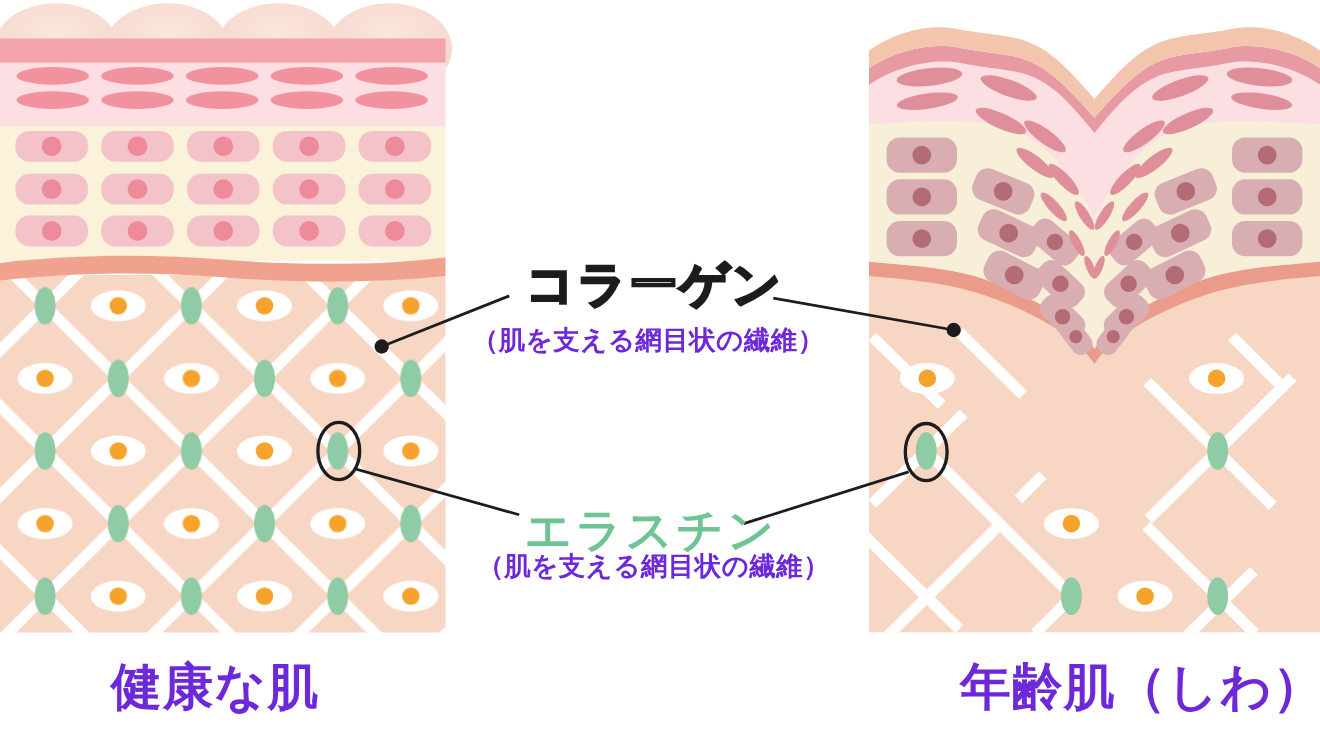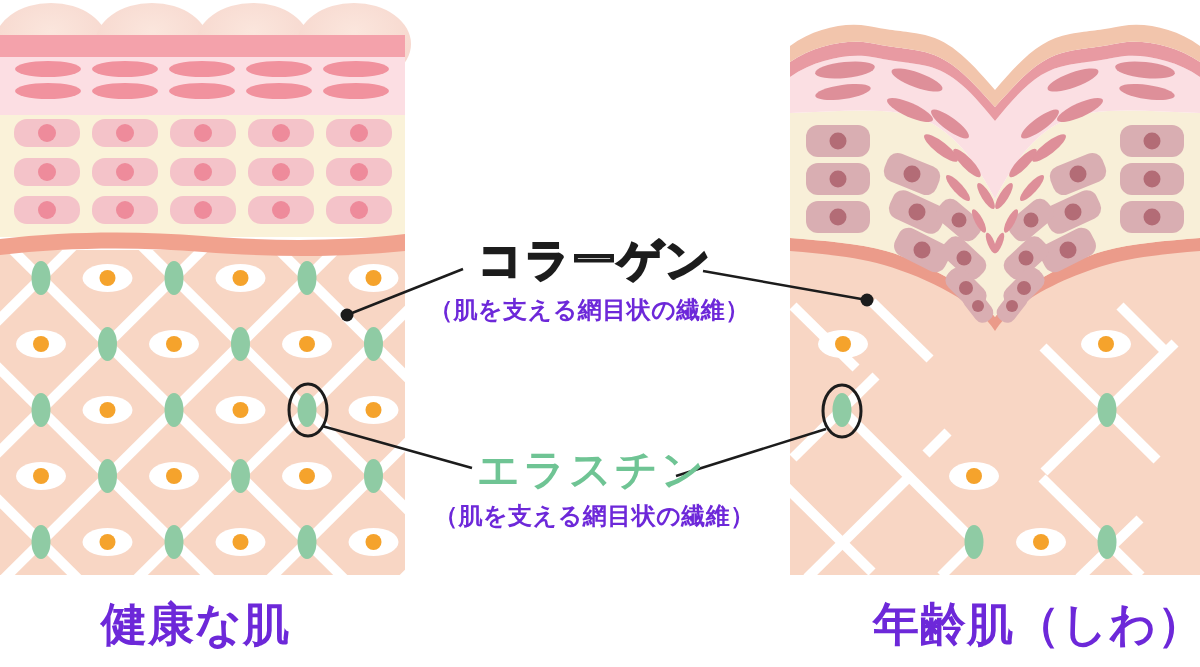--- a/index.html
+++ b/index.html
@@ -3,21 +3,21 @@
 <meta charset="utf-8">
 <style>
   html,body{margin:0;padding:0;background:#fff;}
   .canvas{position:relative;width:1200px;height:667px;background:#fff;overflow:hidden;
           font-family:Liberation Mono, monospace;}
   .canvas svg{position:absolute;left:0;top:0;}
   .lbl{position:absolute;white-space:nowrap;line-height:1;color:#6d28d9;}
   .collagen-title{left:478px;top:241px;font-size:44px;font-weight:800;letter-spacing:2px;
                   color:#fff;-webkit-text-stroke:2.5px #1c1c1c;}
   .collagen-sub{left:429px;top:300px;font-size:24px;font-weight:600;letter-spacing:0.5px;}
-  .elastin-title{left:477px;top:452px;font-size:42px;font-weight:800;letter-spacing:3px;color:#6FC494;}
+  .elastin-title{left:477px;top:464px;font-size:42px;font-weight:800;letter-spacing:3px;color:#6FC494;}
   .elastin-sub{left:434px;top:506px;font-size:24px;font-weight:600;letter-spacing:0.5px;}
   .caption{font-size:46px;font-weight:700;letter-spacing:1px;}
   .caption.healthy{left:101px;top:605px;}
   .caption.aged{left:873px;top:605px;}
 </style>
 </head>
 <body>
 
 <div class="canvas">
 

